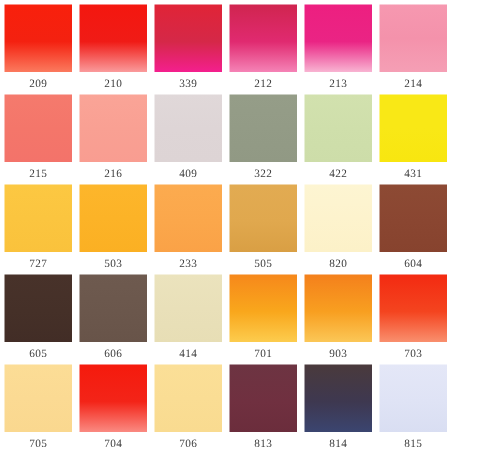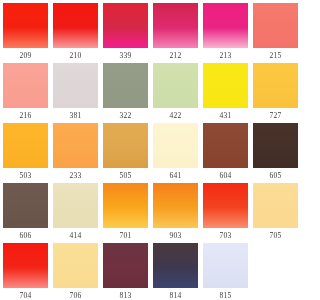--- a/index.html
+++ b/index.html
@@ -65,30 +65,34 @@
     </div>
     <div class="swatch-cell">
       <div class="swatch-chip" style="background: linear-gradient(rgb(208, 37, 79) 0%, rgb(224, 42, 112) 55%, rgb(245, 131, 182) 100%);"></div>
       <div class="swatch-label">212</div>
     </div>
     <div class="swatch-cell">
       <div class="swatch-chip" style="background: linear-gradient(rgb(237, 31, 128) 0%, rgb(234, 36, 132) 55%, rgb(248, 180, 210) 100%);"></div>
       <div class="swatch-label">213</div>
     </div>
     <div class="swatch-cell">
+      <div class="swatch-chip" style="background: linear-gradient(rgb(246, 152, 176) 0%, rgb(244, 146, 171) 50%, rgb(245, 159, 181) 100%);"></div>
+      <div class="swatch-label">214</div>
+    </div>
+    <div class="swatch-cell">
       <div class="swatch-chip" style="background: linear-gradient(rgb(245, 122, 109) 0%, rgb(244, 118, 106) 50%, rgb(243, 115, 106) 100%);"></div>
       <div class="swatch-label">215</div>
     </div>
     <div class="swatch-cell">
       <div class="swatch-chip" style="background: linear-gradient(rgb(250, 164, 151) 0%, rgb(249, 160, 147) 50%, rgb(249, 157, 145) 100%);"></div>
       <div class="swatch-label">216</div>
     </div>
     <div class="swatch-cell">
       <div class="swatch-chip" style="background: linear-gradient(rgb(224, 216, 217) 0%, rgb(222, 213, 214) 50%, rgb(221, 212, 213) 100%);"></div>
-      <div class="swatch-label">381</div>
+      <div class="swatch-label">409</div>
     </div>
     <div class="swatch-cell">
       <div class="swatch-chip" style="background: linear-gradient(rgb(149, 157, 136) 0%, rgb(147, 155, 134) 50%, rgb(145, 153, 132) 100%);"></div>
       <div class="swatch-label">322</div>
     </div>
     <div class="swatch-cell">
       <div class="swatch-chip" style="background: linear-gradient(rgb(210, 225, 174) 0%, rgb(207, 223, 171) 50%, rgb(205, 221, 169) 100%);"></div>
       <div class="swatch-label">422</div>
     </div>
     <div class="swatch-cell">
@@ -106,21 +110,21 @@
     <div class="swatch-cell">
       <div class="swatch-chip" style="background: linear-gradient(rgb(252, 171, 79) 0%, rgb(251, 167, 75) 55%, rgb(250, 162, 71) 100%);"></div>
       <div class="swatch-label">233</div>
     </div>
     <div class="swatch-cell">
       <div class="swatch-chip" style="background: linear-gradient(rgb(226, 171, 82) 0%, rgb(224, 168, 78) 55%, rgb(217, 159, 68) 100%);"></div>
       <div class="swatch-label">505</div>
     </div>
     <div class="swatch-cell">
       <div class="swatch-chip" style="background: linear-gradient(rgb(253, 245, 210) 0%, rgb(253, 243, 205) 50%, rgb(252, 241, 200) 100%);"></div>
-      <div class="swatch-label">641</div>
+      <div class="swatch-label">820</div>
     </div>
     <div class="swatch-cell">
       <div class="swatch-chip" style="background: linear-gradient(rgb(141, 74, 52) 0%, rgb(138, 70, 49) 55%, rgb(135, 67, 46) 100%);"></div>
       <div class="swatch-label">604</div>
     </div>
     <div class="swatch-cell">
       <div class="swatch-chip" style="background: linear-gradient(rgb(72, 50, 42) 0%, rgb(69, 48, 40) 55%, rgb(66, 45, 38) 100%);"></div>
       <div class="swatch-label">605</div>
     </div>
     <div class="swatch-cell">

